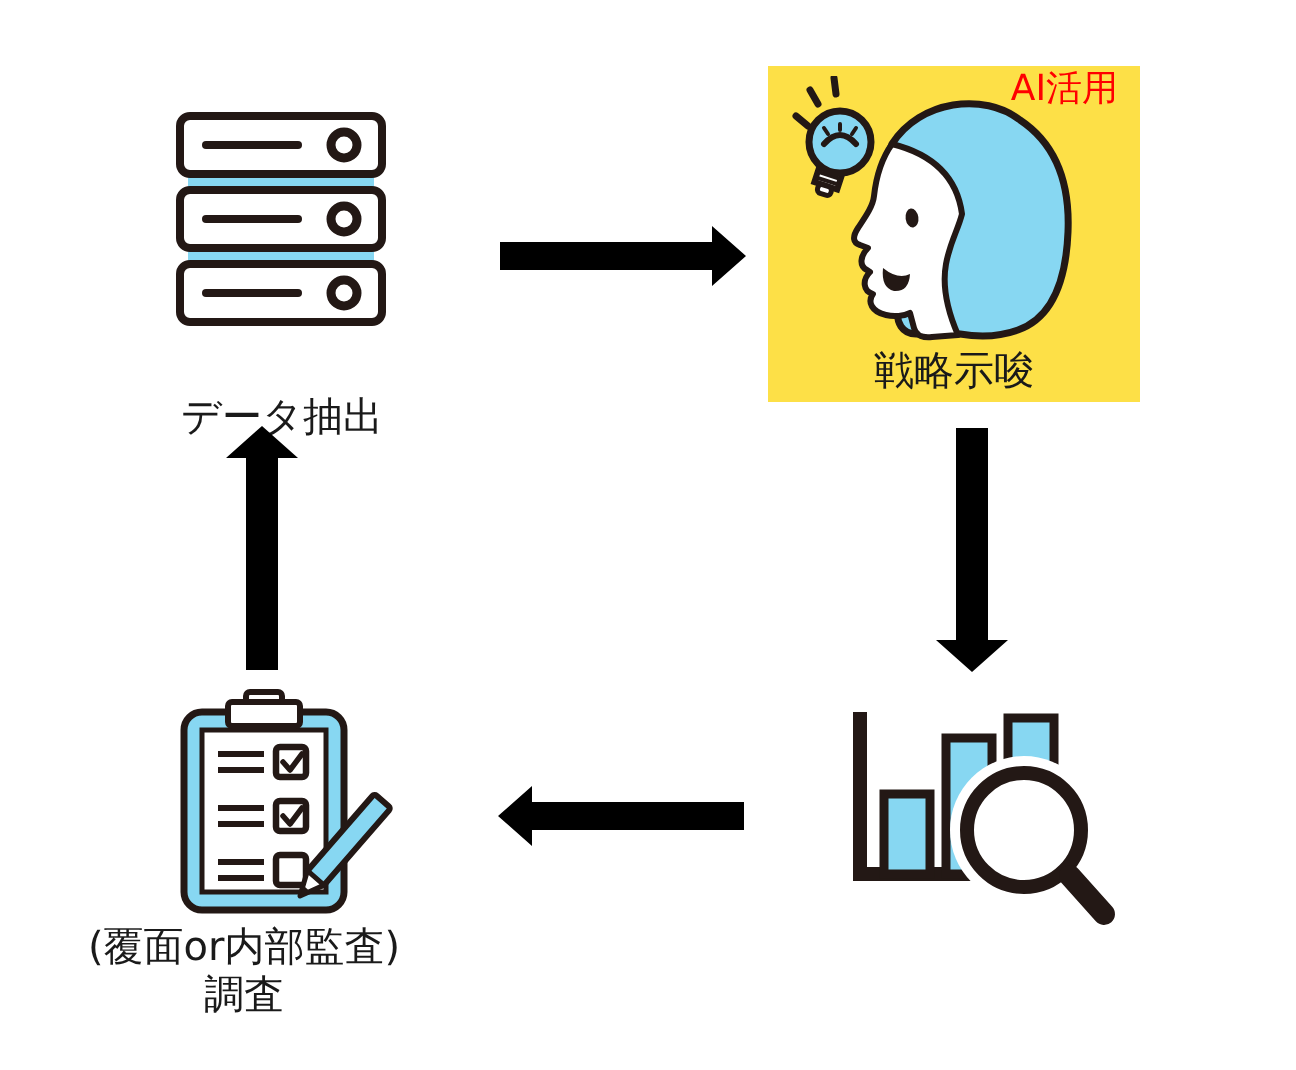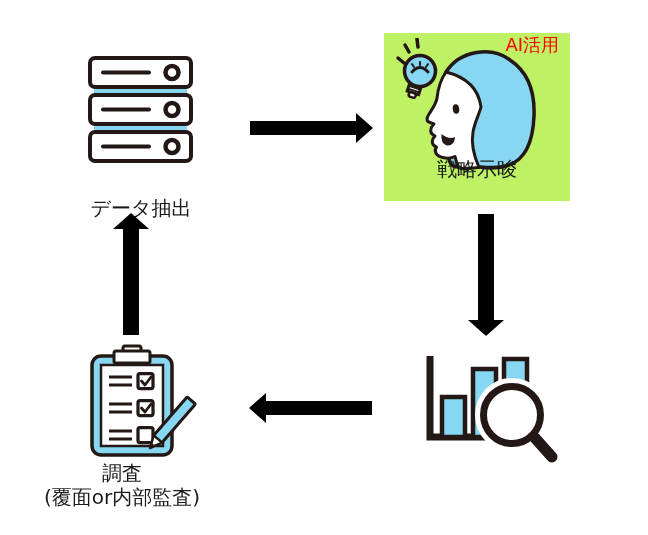--- a/index.html
+++ b/index.html
@@ -9,21 +9,21 @@
     overflow:hidden;
   }
   .abs{position:absolute;}
   .node-label{
     color:#1a1a1a;font-size:20px;line-height:24px;text-align:center;
     letter-spacing:0px;white-space:nowrap;
   }
   .badge{
     color:#ff0000;font-size:18px;line-height:22px;white-space:nowrap;
   }
-  .peach-box{background:#bef264;}
+  .peach-box{background:#fde047;}
   .arrow polygon{fill:#000000;}
   svg{display:block;}
 </style>
 </head>
 <body>
 
 <div class="canvas">
 
   <div class="abs" style="left:88px;top:56px;">
     <svg width="105" height="107" viewBox="0 0 105 107">
@@ -74,21 +74,21 @@
       <path d="M56,34 C51,41 48,51 47,60 C46.5,65 43,70 39,76 C36,80.5 36.5,83.5 40,84.5 L44,86
                C40,90 39.5,95 43.5,97 L45,98 C41,102 41.5,107.5 46.5,109 C43.5,113 46,118 53,119.5
                C57,120.5 62,120 65,118.5 L67,126 C68,130 72,131 76,130.5 L89,129.5
                C84,118 81,105 83,94 C85,83 89,77 91,69 C89,54 80,40 56,34 Z" fill="#ffffff" stroke="#231815" stroke-width="3" stroke-linejoin="round"></path>
 
       <ellipse cx="66" cy="71" rx="3.2" ry="4.8" transform="rotate(-8 66 71)" fill="#231815"></ellipse>
 
       <path d="M51.5,96 Q59,102 65,99 Q64.5,108 57,107.5 Q50.5,106 51.5,96 Z" fill="#231815"></path>
     </svg>
 
-    <div class="abs node-label" style="left:0;right:0;top:124px;">戦略示唆</div>
+    <div class="abs node-label" style="left:0;right:0;top:140px;">戦略示唆</div>
   </div>
 
   <svg class="abs arrow" style="left:466px;top:212px;" width="40" height="126" viewBox="0 0 40 126">
     <polygon points="12,2 28,2 28,108 38,108 20,124 2,108 12,108"></polygon>
   </svg>
 
   <div class="abs" style="left:420px;top:350px;">
     <svg width="145" height="125" viewBox="0 0 145 125">
       <path d="M10,6 L10,87 L80,87" fill="none" stroke="#231815" stroke-width="7"></path>
       <rect x="22" y="47" width="23" height="40" fill="#87d7f2" stroke="#231815" stroke-width="4.5"></rect>
@@ -127,21 +127,21 @@
       <rect x="55" y="85.5" width="15" height="15" rx="2" fill="#ffffff" stroke="#231815" stroke-width="3.25"></rect>
 
       <g transform="translate(67,106) rotate(-49)">
         <rect x="11" y="-5.5" width="52" height="11" rx="1.5" fill="#87d7f2" stroke="#231815" stroke-width="3"></rect>
         <path d="M0,0 L12,-5.5 L12,5.5 Z" fill="#ffffff" stroke="#231815" stroke-width="2.5" stroke-linejoin="round"></path>
         <path d="M0,0 L5,-2.2 L5,2.2 Z" fill="#231815"></path>
       </g>
     </svg>
   </div>
   <div class="abs node-label" style="left:41px;top:461px;width:162px;">
+    <div>(覆面or内部監査)</div>
     <div>調査</div>
-    <div>(覆面or内部監査)</div>
   </div>
 
   <svg class="abs arrow" style="left:111px;top:211px;" width="40" height="126" viewBox="0 0 40 126">
     <polygon points="12,124 12,18 2,18 20,2 38,18 28,18 28,124"></polygon>
   </svg>
 
 </div>
 
 </body></html>

